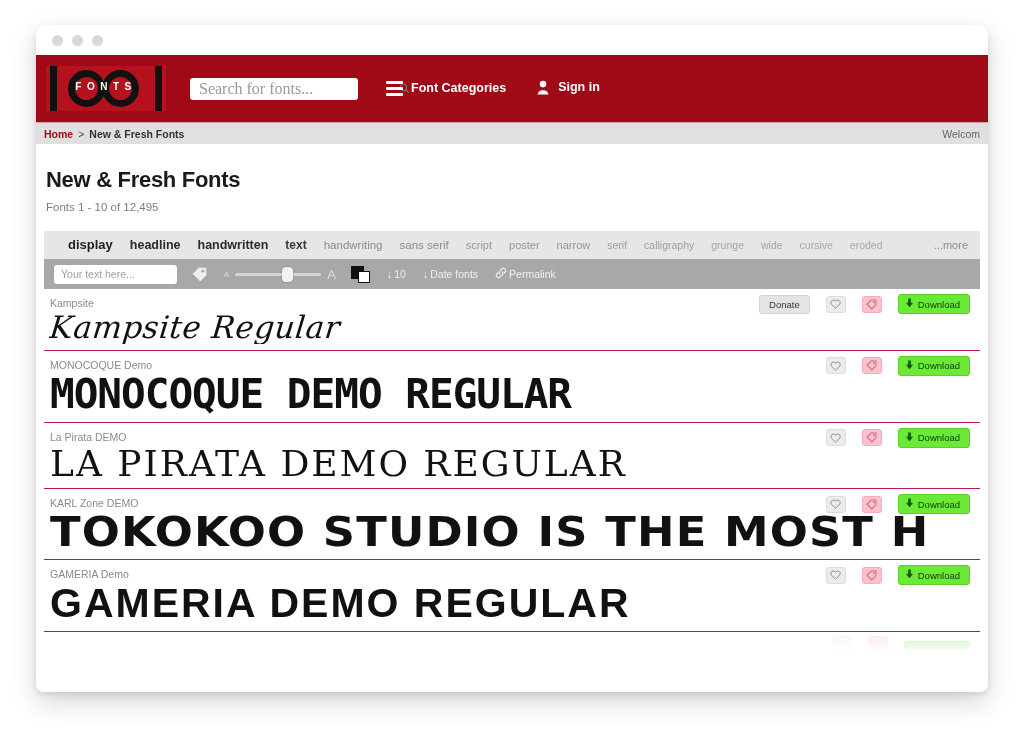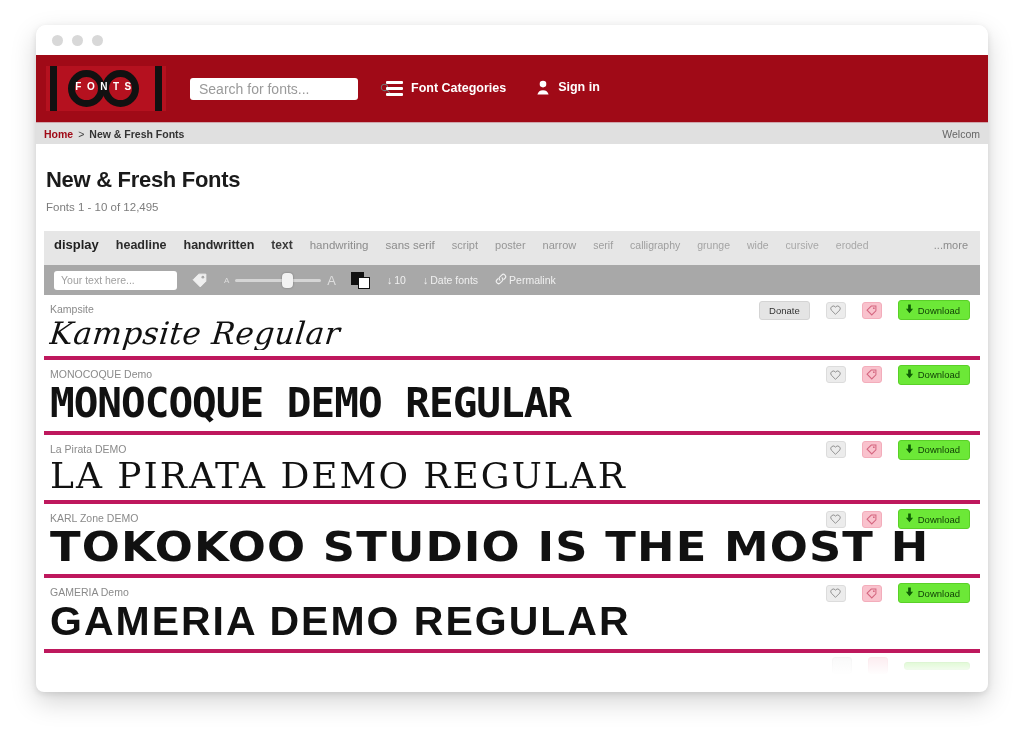--- a/index.html
+++ b/index.html
@@ -64,22 +64,22 @@
 
   #search-wrap {
     width: 168px; height: 22px;
     background: #fff; border-radius: 3px;
     display: flex; align-items: center;
     padding: 0 6px 0 9px;
     margin-right: 28px;
   }
   #search-input {
     flex: 1; border: none; outline: none;
-    font-family: Liberation Sans, sans-serif;
-    font-size: 14px; color: #555; background: transparent;
+    font-family: Liberation Serif, serif;
+    font-size: 16px; color: #555; background: transparent;
   }
   #search-input::placeholder { color: #9a9a9a; }
   .hdr-item {
     display: flex; align-items: flex-start; gap: 8px;
     color: #fff; font-size: 12.5px; font-weight: bold;
     margin-right: 30px; cursor: pointer;
   }
   #hamburger { display: flex; flex-direction: column; gap: 3px; }
   #hamburger span { display: block; width: 17px; height: 3px; background: #fff; border-radius: 1px; }
 
@@ -108,24 +108,24 @@
     font-size: 22px; font-weight: bold; color: #1a1a1a;
     margin: 23px 0 0 2px; letter-spacing: -0.3px;
   }
   #result-count {
     font-size: 11.5px; color: #7d7d7d; margin: 8px 0 0 2px;
   }
 
   
   #tagcloud {
     margin-top: 18px;
-    height: 34px;
+    height: 28px;
     background: #e6e6e6;
-    display: flex; align-items: flex-start;
-    padding: 0 10px;
+    display: flex; align-items: center;
+    padding: 0 24px;
     position: relative;
   }
   #tagcloud .tag {
     margin-right: 17px; cursor: pointer; white-space: nowrap;
     line-height: 28px;
   }
   #tagmore {
     position: absolute; right: 12px; line-height: 28px;
     color: #8c8c8c; font-size: 11px; cursor: pointer;
   }
@@ -165,21 +165,21 @@
   }
   #color-swatch .sq-black { position: absolute; left: 0; top: 0; width: 13px; height: 13px; background: #111; }
   #color-swatch .sq-white { position: absolute; left: 7px; top: 5px; width: 12px; height: 12px; background: #fff; border: 1px solid #111; }
   .tb-text {
     margin-left: 16px; color: #f0f0f0; font-size: 10.5px;
     display: flex; align-items: center; gap: 2px; cursor: pointer; white-space: nowrap;
   }
 
   
   .font-row {
-    border-bottom: 4px solid #be185d;
+    border-bottom: 1px solid #be185d;
     position: relative;
     padding: 8px 0 6px 0;
   }
   .font-name {
     font-size: 10.5px; color: #8a8a8a; margin-left: 6px;
   }
   .font-preview {
     margin-left: 6px; margin-top: 2px;
     color: #111; white-space: nowrap; overflow: hidden;
     line-height: 1.05;

